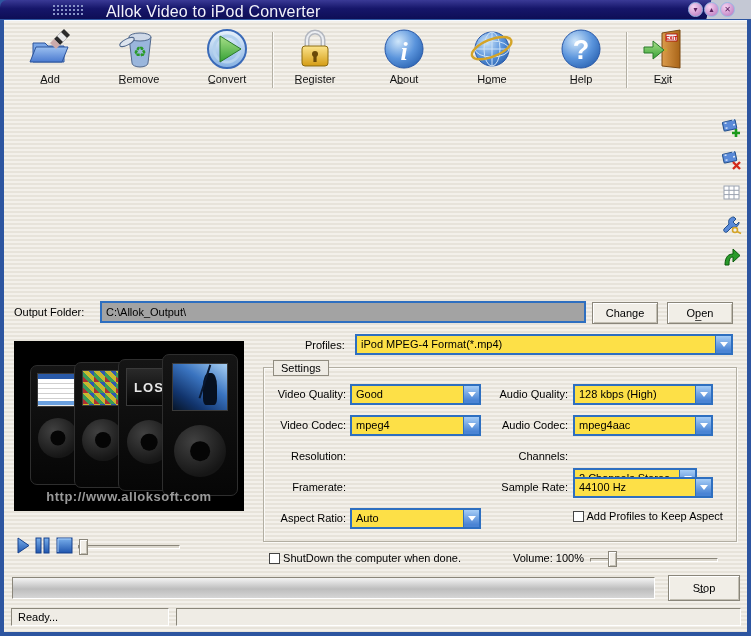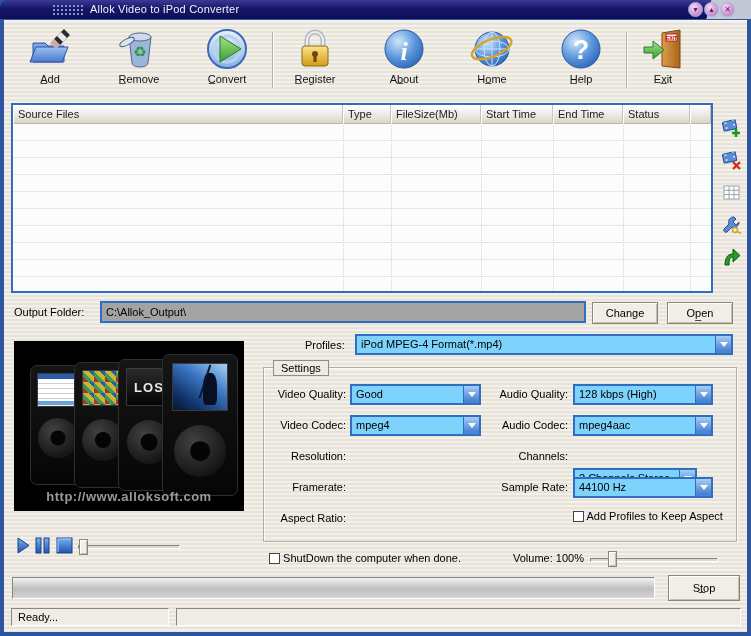--- a/index.html
+++ b/index.html
@@ -8,21 +8,21 @@
   .win *{box-sizing:border-box;}
 
   
   .titlebar{position:absolute;top:0;left:0;right:0;height:19px;
     background:linear-gradient(180deg,#3a3a96 0%,#16166a 45%,#0e0e56 100%);
     border-radius:7px 0 0 0;}
   .tb-wedge{position:absolute;right:0;top:0;width:70px;height:19px;
     background:linear-gradient(105deg,rgba(0,0,0,0) 40%,#c4c8d4 41%);}
   .tb-dots-l{position:absolute;left:52px;top:4px;width:32px;height:11px;
     background-image:radial-gradient(#8894c8 1px,transparent 1.2px);background-size:4px 4px;}
-  .tb-title{position:absolute;left:90px;top:3px;color:#f2f2fa;font-size:11px;letter-spacing:.2px;}
+  .tb-title{position:absolute;left:106px;top:3px;color:#f2f2fa;font-size:16px;letter-spacing:.2px;}
   .tb-btn{position:absolute;top:2px;width:15px;height:15px;border-radius:50%;
     border:1px solid #9ab8e4;background:radial-gradient(circle at 35% 30%,#f6d4f2,#c488c8 75%);
     color:#5a2060;font-size:8px;line-height:13px;text-align:center;font-weight:bold;cursor:pointer;}
 
   
   .bodybg{position:absolute;top:20px;left:4px;right:4px;bottom:4px;
     background:repeating-linear-gradient(180deg,#f3f0ea 0 2px,#e7e3da 2px 4px);
     border-top:1px solid #f4f8fe;}
 
   
@@ -44,21 +44,21 @@
 
   
   .side-btn{position:absolute;left:721px;width:24px;height:24px;cursor:pointer;}
 
   
   .btn3d{position:absolute;background:#f1eee7;border:1px solid #8a867a;
     box-shadow:inset 1px 1px 0 #ffffff,inset -1px -1px 0 #c2beb2;
     text-align:center;font-size:11px;cursor:pointer;color:#000;}
   .field{position:absolute;border:2px solid #2e6fc0;background:#a3a3a3;font:11px "Liberation Sans",sans-serif;
     padding:0 4px;color:#000;}
-  .combo{position:absolute;height:21px;border:2px solid #2e6fc0;background:#7dd3fc;cursor:pointer;}
+  .combo{position:absolute;height:21px;border:2px solid #2e6fc0;background:#fde047;cursor:pointer;}
   .combo .ctxt{position:absolute;left:4px;top:1px;right:18px;font-size:11px;line-height:15px;
     white-space:nowrap;overflow:hidden;}
   .combo .carr{position:absolute;right:0;top:0;bottom:0;width:16px;
     background:linear-gradient(180deg,#a6cdf6,#4a84d4 85%);border-left:1px solid #2e6fc0;}
   .combo .carr:after{content:"";position:absolute;left:4px;top:6px;border:4px solid transparent;
     border-top:5px solid #fff;}
   .cb{display:inline-block;width:11px;height:11px;background:#fff;border:1px solid #444;
     vertical-align:-2px;cursor:pointer;}
   .lbl{position:absolute;font-size:11px;white-space:nowrap;}
   .sunken{position:absolute;border:1px solid;border-color:#8a867a #ffffff #ffffff #8a867a;background:#efece5;}
@@ -211,39 +211,20 @@
           </defs>
       <polygon points="22,7 40,4 40,42 22,40" fill="url(#gwood)" stroke="#7a4a14"></polygon>
       <rect x="26" y="8" width="11" height="7" fill="#f0f0f0" stroke="#b00000" stroke-width=".8"></rect>
       <text x="31.5" y="13.6" font-size="5" font-weight="bold" fill="#c00" text-anchor="middle">EXIT</text>
       <circle cx="25.5" cy="24" r="1.8" fill="#caa030"></circle>
       <path d="M4 21 h9 v-6 l11 9 -11 9 v-6 H4z" fill="url(#ggr)" stroke="#2a7a2a"></path>
         </svg></span>
     <span class="tlabel">Ex̲it</span>
   </div>
 
-  <div class="filelist">
-    <div class="fl-header">
-      <div class="fl-cell" style="width:330px">Source Files</div>
-      <div class="fl-cell" style="width:48px">Type</div>
-      <div class="fl-cell" style="width:90px">FileSize(Mb)</div>
-      <div class="fl-cell" style="width:72px">Start Time</div>
-      <div class="fl-cell" style="width:70px">End Time</div>
-      <div class="fl-cell" style="width:67px">Status</div>
-      <div class="fl-cell" style="flex:1"></div>
-    </div>
-    <div class="fl-body">
-      <div class="vline" style="left:330px"></div>
-      <div class="vline" style="left:378px"></div>
-      <div class="vline" style="left:468px"></div>
-      <div class="vline" style="left:540px"></div>
-      <div class="vline" style="left:610px"></div>
-      <div class="vline" style="left:677px"></div>
-    </div>
-  </div>
 
   <div class="side-btn" style="top:118px">
     <span><svg width="22" height="22" viewBox="0 0 22 22">
       <rect x="2" y="3" width="13" height="9" rx="1" fill="#5a8ad8" stroke="#23508c" transform="rotate(-12 8 7)"></rect>
       <path d="M4 4.5 h2 M4 9.5 h2 M12 2.8 h2 M12 7.8 h2" stroke="#dce8f8" stroke-width="1.4" transform="rotate(-12 8 7)"></path>
       <path d="M15 11 v8 M11 15 h8" stroke="#1a9a1a" stroke-width="2.6"></path>
         </svg></span>
   </div>
   <div class="side-btn" style="top:150px">
     <span><svg width="22" height="22" viewBox="0 0 22 22">
@@ -326,20 +307,24 @@
       <span class="carr"></span>
   </div>
   <span class="slab" style="left:258px;top:415px;width:88px">Video Codec:</span>
   <div class="combo" style="left:350px;top:415px;width:131px">
     <span class="ctxt">mpeg4</span>
       <span class="carr"></span>
   </div>
   <span class="slab" style="left:258px;top:446px;width:88px">Resolution:</span>
   <span class="slab" style="left:258px;top:477px;width:88px">Framerate:</span>
   <span class="slab" style="left:258px;top:508px;width:88px">Aspect Ratio:</span>
+  <div class="combo" style="left:350px;top:508px;width:131px">
+    <span class="ctxt">Auto</span>
+      <span class="carr"></span>
+  </div>
 
   <span class="slab" style="left:463px;top:384px;width:105px">Audio Quality:</span>
   <div class="combo" style="left:573px;top:384px;width:140px">
     <span class="ctxt">128 kbps (High)</span>
       <span class="carr"></span>
   </div>
   <span class="slab" style="left:463px;top:415px;width:105px">Audio Codec:</span>
   <div class="combo" style="left:573px;top:415px;width:140px">
     <span class="ctxt">mpeg4aac</span>
       <span class="carr"></span>

